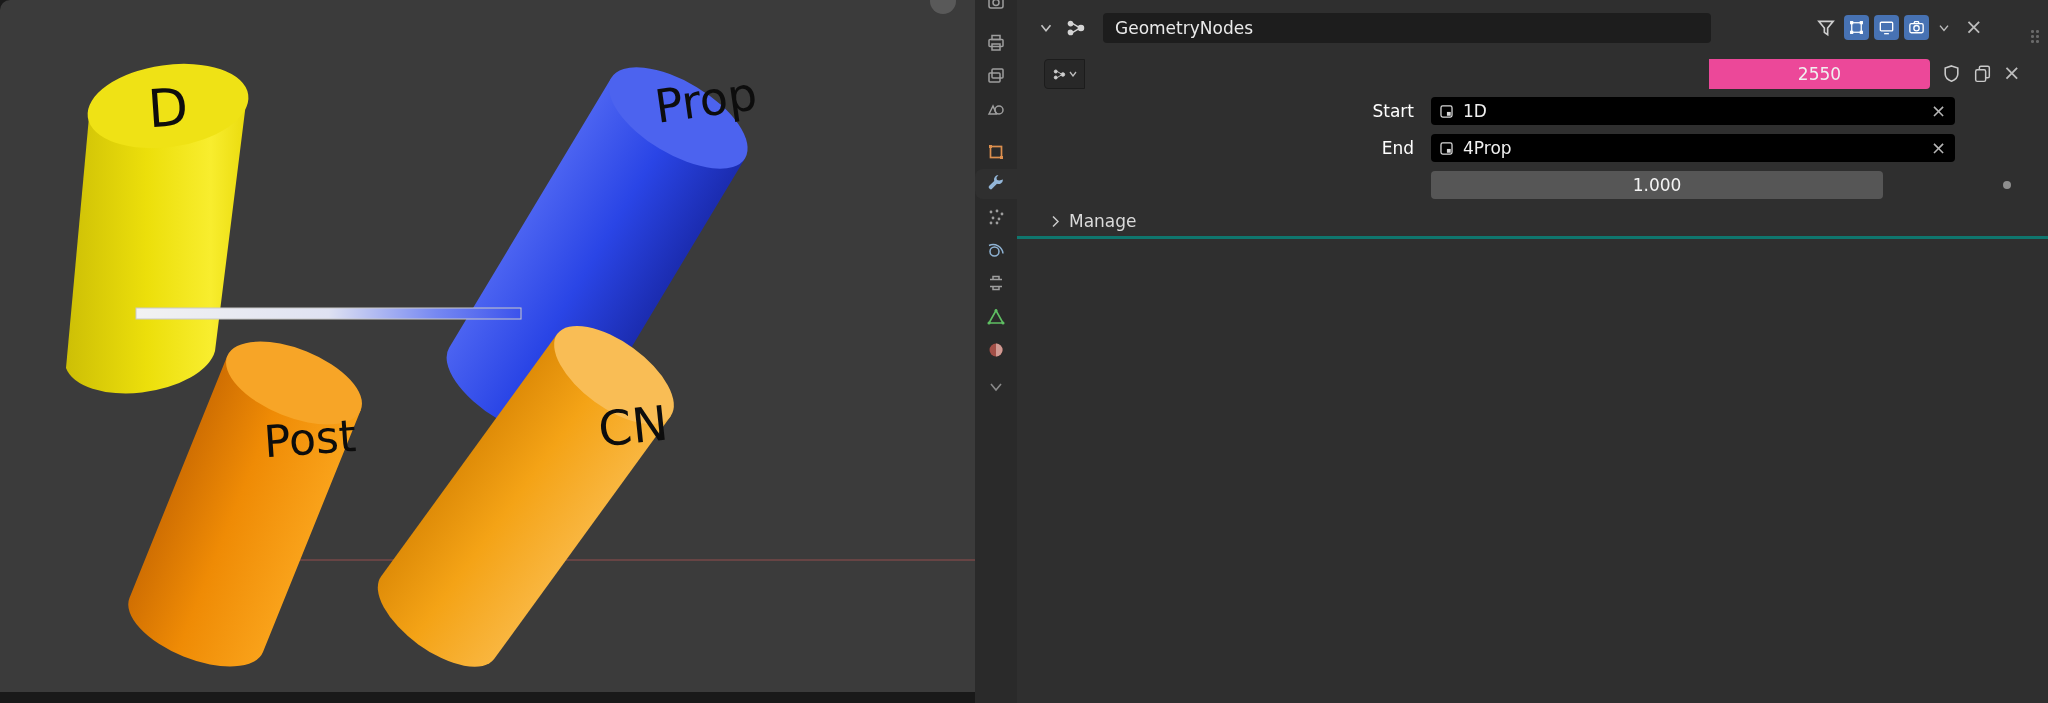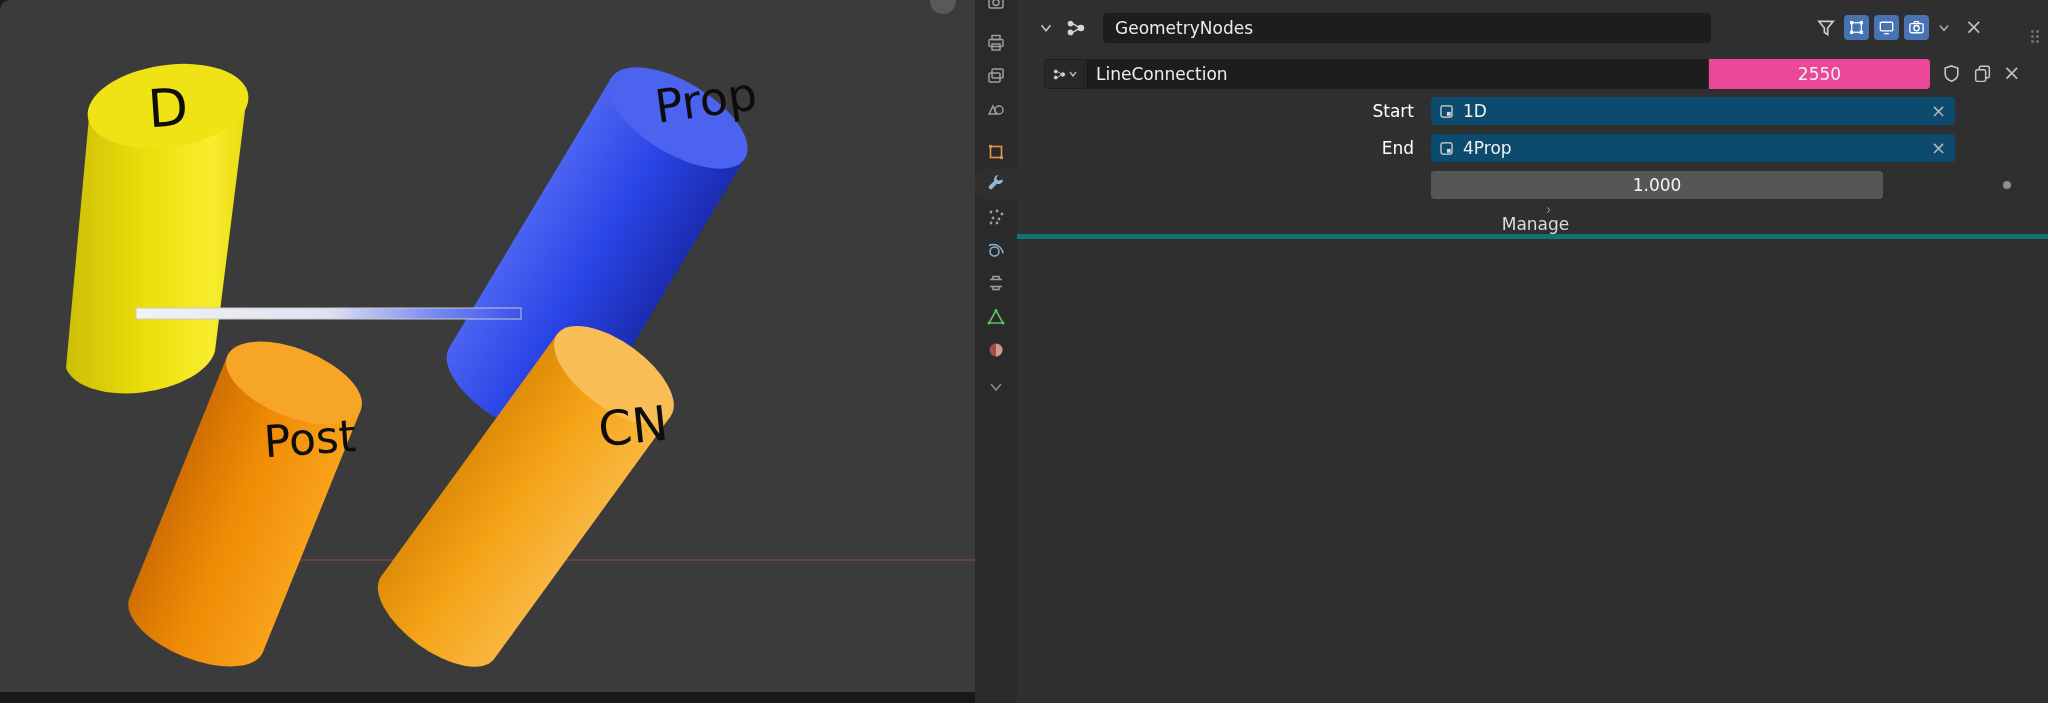--- a/index.html
+++ b/index.html
@@ -36,33 +36,33 @@
         justify-content:center; gap:2px; }
   .mod-name-field{ position:absolute; left:69px; top:0; width:622px; height:30px; background:#1d1d1d;
         border-radius:0; display:flex; align-items:center; padding-left:10px; color:#ededed; }
   .mod-users{ position:absolute; left:692px; top:0; width:221px; height:30px; background:#ec4899;
         border-radius:0 4px 4px 0; display:flex; align-items:center; justify-content:center;
         color:#f0f0f0; }
 
   .frow{ position:absolute; left:0; width:100%; height:28px; }
   .flabel{ position:absolute; left:0; top:0; width:397px; height:28px; line-height:28px;
         text-align:right; color:#ffffff; }
-  .objfield{ position:absolute; left:414px; top:0; width:524px; height:28px; background:#0c4a6e;
+  .objfield{ position:absolute; left:414px; top:0; width:524px; height:28px; background:#000000;
         border-radius:4px; display:flex; align-items:center; color:#f0f0f0; }
   .objfield .fld-icon{ margin-left:7px; }
   .objfield .fld-text{ margin-left:8px; }
   .xbtn{ margin-left:auto; margin-right:9px; color:#b5b5b5; font-size:18px; line-height:1; }
 
   .slider{ position:absolute; left:414px; top:0; width:452px; height:28px; background:#565656;
         border-radius:4px; display:flex; align-items:center; justify-content:center; color:#f4f4f4; }
   .anim-dot{ position:absolute; left:986px; top:10px; width:8px; height:8px; border-radius:50%;
         background:#8e8e8e; }
 
   .manage-row{ position:absolute; left:0; top:206px; width:100%; height:33px;
-        border-bottom:5px solid #0f766e; display:flex; align-items:center;flex-direction:column; }
+        border-bottom:3px solid #0f766e; display:flex; align-items:center; }
   .manage-row .chev{ margin-left:31px; }
   .manage-row .mlabel{ margin-left:6px; color:#dadada; }
 
   .grip{ position:absolute; right:7px; top:17px; display:grid;
          grid-template-columns:repeat(2,5px); grid-auto-rows:5px; }
   .grip i{ width:2.6px; height:2.6px; border-radius:50%; background:#6a6a6a; }
 </style>
 </head>
 <body>
 
@@ -324,23 +324,20 @@
             <circle cx="5" cy="6" r="2"></circle>
               <circle cx="5" cy="14" r="2"></circle>
               <circle cx="14.5" cy="10" r="2.4"></circle>
             <path d="M7,6 L12,9 M7,14 L12,11" fill="none"></path>
           </g>
         </svg>
         <svg width="8" height="6" viewBox="0 0 8 6">
           <polyline points="1,1 4,5 7,1" fill="none" stroke="#bdbdbd" stroke-width="1.3"></polyline>
         </svg>
       </div>
-      <div class="mod-name-field">
-        <span>LineConnection</span>
-      </div>
       <div class="mod-users">
         <span>2550</span>
       </div>
       <span class="icon-btn" style="left:924px; top:4px;">
         <svg width="21" height="21" viewBox="0 0 20 20">
           <path d="M10,2.8 l6,2 v5.6 c0,3.6 -2.7,5.6 -6,6.9 c-3.3,-1.3 -6,-3.3 -6,-6.9 V4.8 z" fill="none" stroke="#c9c9c9" stroke-width="1.5"></path>
         </svg>
       </span>
       <span class="icon-btn" style="left:955px; top:4px;">
         <svg width="21" height="21" viewBox="0 0 20 20">

